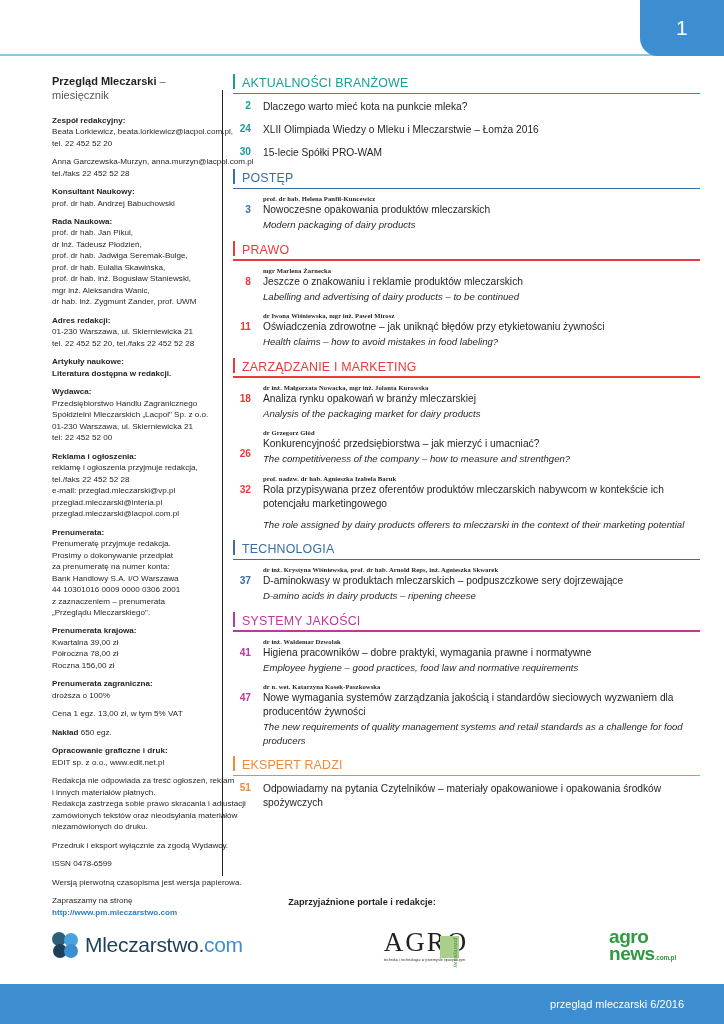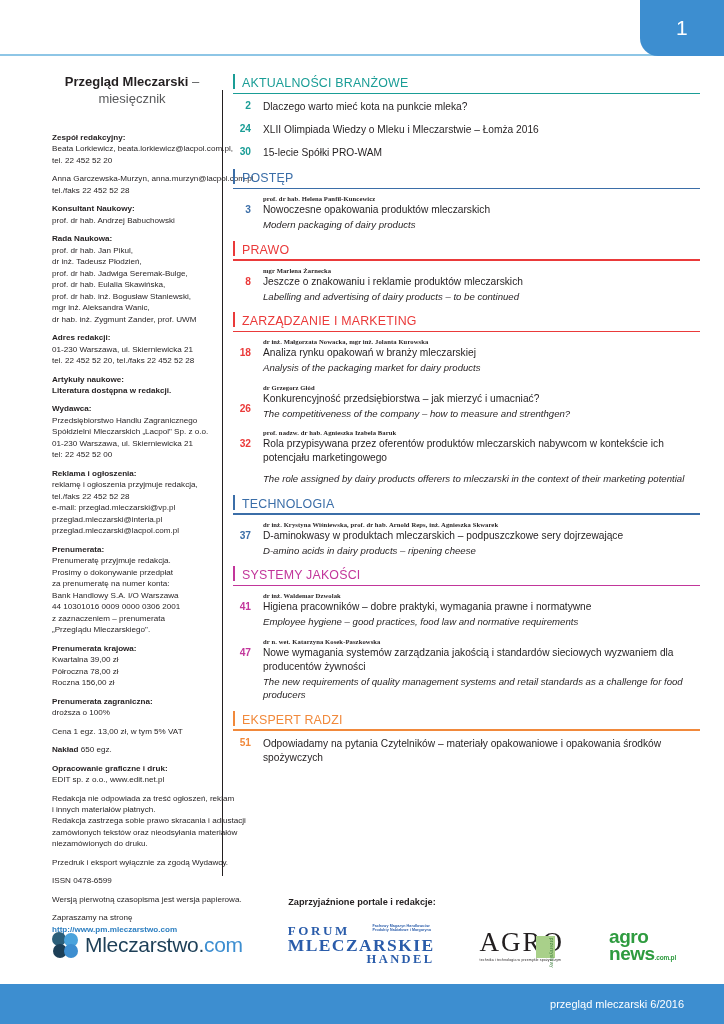--- a/index.html
+++ b/index.html
@@ -61,24 +61,23 @@
   }
   #right-col {
     flex: 1;
     padding-left: 10px;
     padding-right: 24px;
     box-sizing: border-box;
   }
 
   
   .masthead {
-    font-size: 13px;
-    margin-bottom: 24px;
+    font-size: 11px;
+    margin-bottom: 12px;
     line-height: 1.3;
-    text-align: center;
   }
   .masthead b { font-weight: bold; }
   .masthead span { font-weight: normal; color: #58595b; }
 
   .imp-block { margin-bottom: 7px; }
   .imp-head  { font-weight: bold; }
   .imp-line  { white-space: nowrap; }
   .imp-link  { color: #2d7fc1; font-weight: bold; }
 
   
@@ -421,20 +420,28 @@
       <div class="section">
         <div class="section-head" style="color: rgb(234, 58, 58);">PRAWO</div>
         <div class="entry">
           <div class="entry-num" style="color: rgb(234, 58, 58); margin-top: 9px;">8</div>
           <div class="entry-body">
             <div class="authors">mgr Marlena Żarnecka</div>
             <div class="title-pl">Jeszcze o znakowaniu i reklamie produktów mleczarskich</div>
             <div class="title-en">Labelling and advertising of dairy products – to be continued</div>
           </div>
         </div>
+        <div class="entry">
+          <div class="entry-num" style="color: rgb(234, 58, 58); margin-top: 9px;">11</div>
+          <div class="entry-body">
+            <div class="authors">dr Iwona Wiśniewska, mgr inż. Paweł Mirosz</div>
+            <div class="title-pl">Oświadczenia zdrowotne – jak uniknąć błędów przy etykietowaniu żywności</div>
+            <div class="title-en">Health claims – how to avoid mistakes in food labeling?</div>
+          </div>
+        </div>
       </div>
       <div class="section">
         <div class="section-head" style="color: rgb(234, 58, 58);">ZARZĄDZANIE I MARKETING</div>
         <div class="entry">
           <div class="entry-num" style="color: rgb(234, 58, 58); margin-top: 9px;">18</div>
           <div class="entry-body">
             <div class="authors">dr inż. Małgorzata Nowacka, mgr inż. Jolanta Kurowska</div>
             <div class="title-pl">Analiza rynku opakowań w branży mleczarskiej</div>
             <div class="title-en">Analysis of the packaging market for dairy products</div>
           </div>
@@ -505,28 +512,20 @@
   <a class="logo" id="logo-mleczarstwo">
     <span class="clover">
       <i class="p1"></i>
         <i class="p2"></i>
         <i class="p3"></i>
         <i class="p4"></i>
     </span>
     <span id="mlecz-word"><span>Mleczarstwo.</span><em>com</em></span>
   </a>
 
-  <a class="logo" id="logo-forum">
-    <div>
-      <div id="forum-l1">FORUM</div>
-      <div id="forum-l2">MLECZARSKIE</div>
-      <div id="forum-l3">HANDEL</div>
-      <div id="forum-sub">Fachowy Magazyn Handlowców Produkty Nabiałowe i Margaryna</div>
-    </div>
-  </a>
 
   <a class="logo" id="logo-agro">
     <div id="agro-word">
       <span>AGRO</span>
       <span id="agro-green"></span>
       <span id="agro-vert">przemysłowy</span>
     </div>
     <div id="agro-sub">technika i technologia w przemyśle spożywczym</div>
   </a>
 

